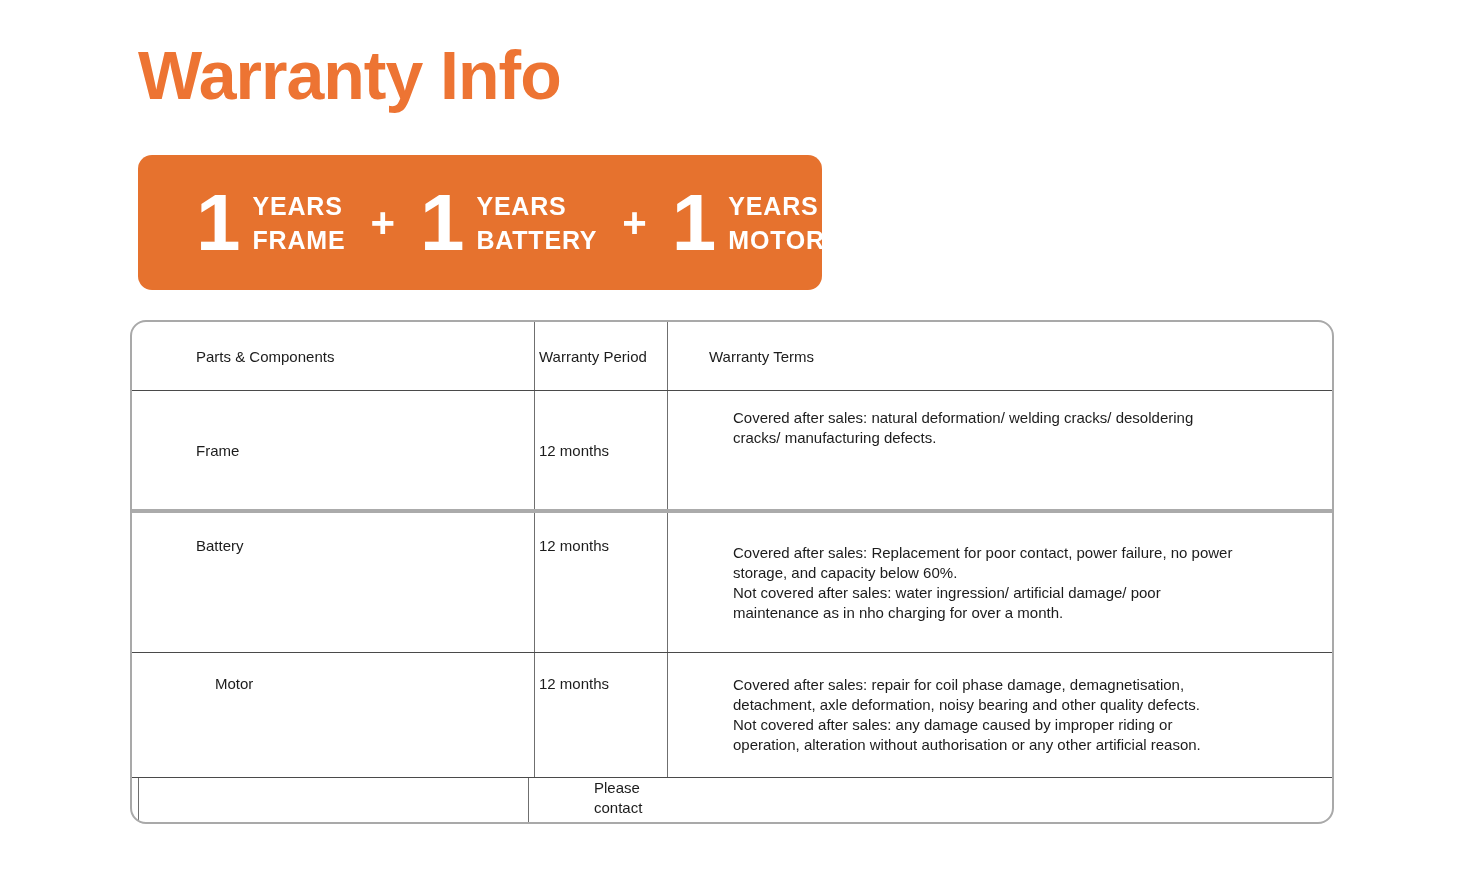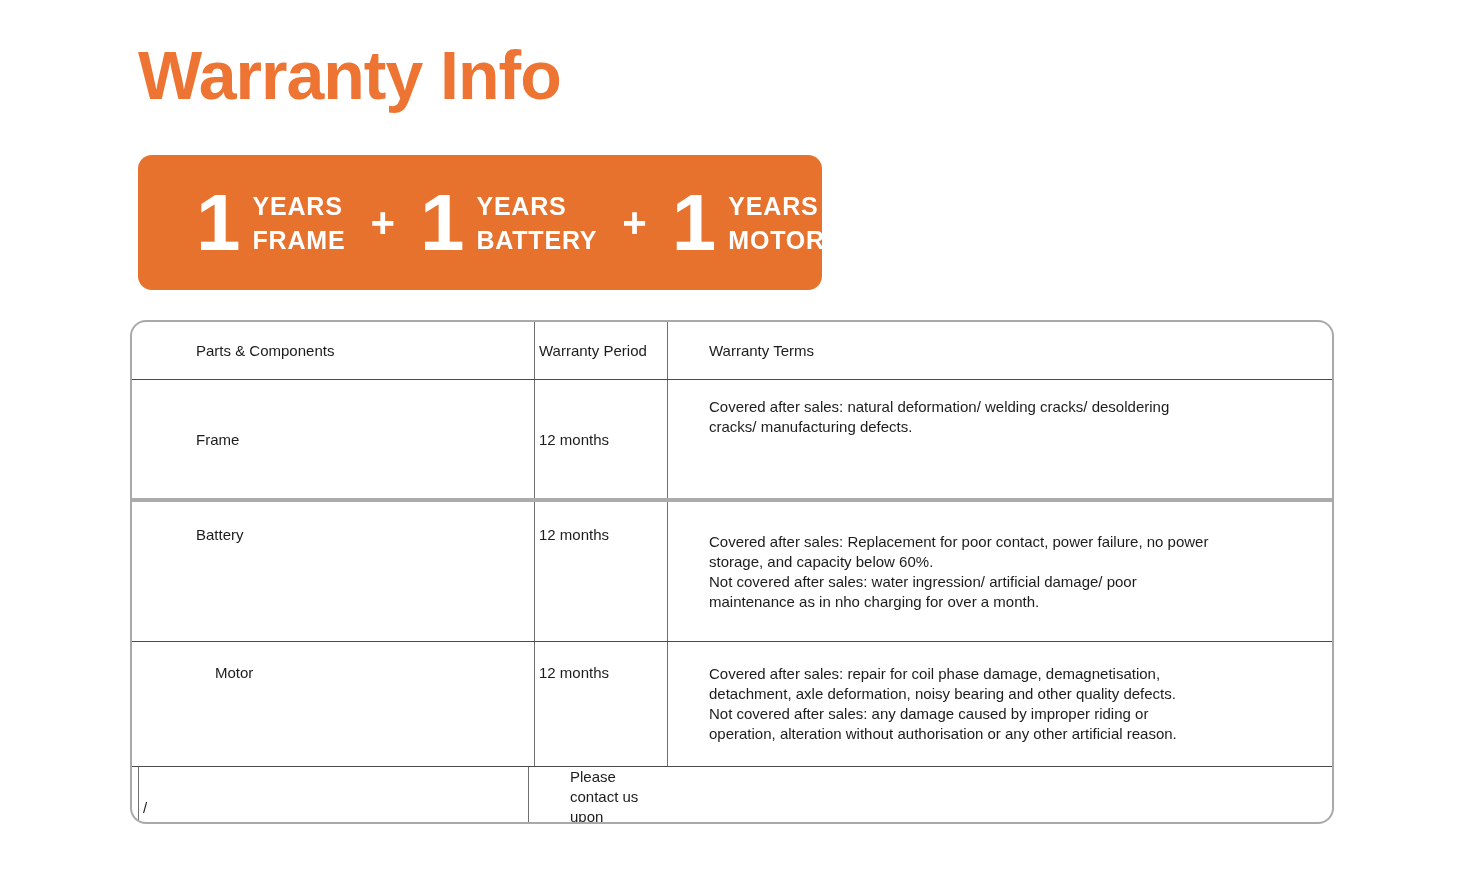--- a/index.html
+++ b/index.html
@@ -82,32 +82,33 @@
     grid-template-columns: 396px 139px 1fr;
   }
   .cell {
     display: flex;
     align-items: center;
   }
   .c2, .c3 { border-left: 1px solid #6f6f6f; }
   .c1 { padding-left: 64px; }
   .c2 { padding-left: 4px; margin-left: 6px; }
   .c3 { padding-left: 41px; padding-right: 20px; }
-  .row-header { height: 58px; border-bottom: 1px solid #4a4a4a; }
+  .row-header { height: 69px; border-bottom: 1px solid #4a4a4a; }
   .row-frame  { height: 122px; border-bottom: 4px solid #ababab; }
   .row-battery{ height: 140px; border-bottom: 1px solid #4a4a4a; }
   .row-motor  { height: 125px; border-bottom: 1px solid #4a4a4a; }
   .row-others { height: 34px; }
   .row-battery .c1, .row-battery .c2 { align-items: flex-start; padding-top: 24px; }
   .row-motor .c1, .row-motor .c2 { align-items: flex-start; padding-top: 22px; }
   .row-motor .c1 { padding-left: 83px; }
   .row-frame .c3 { align-items: flex-start; padding-top: 17px; }
   .terms {
     max-width: 505px;
     line-height: 20px;
+    margin-left: 24px;
   }
 </style>
 </head>
 <body>
 
 <div>
 
   <h1 class="title">Warranty Info</h1>
 
   <div class="banner">

